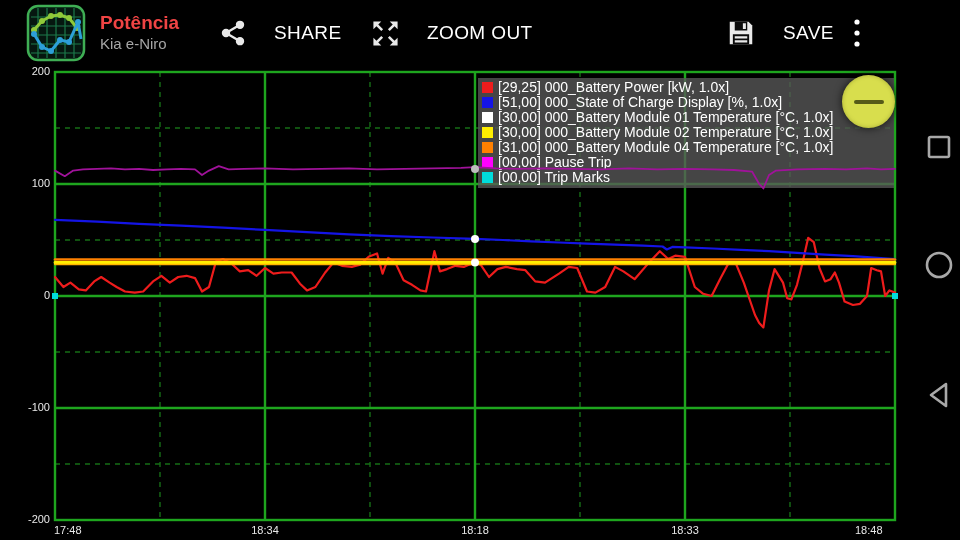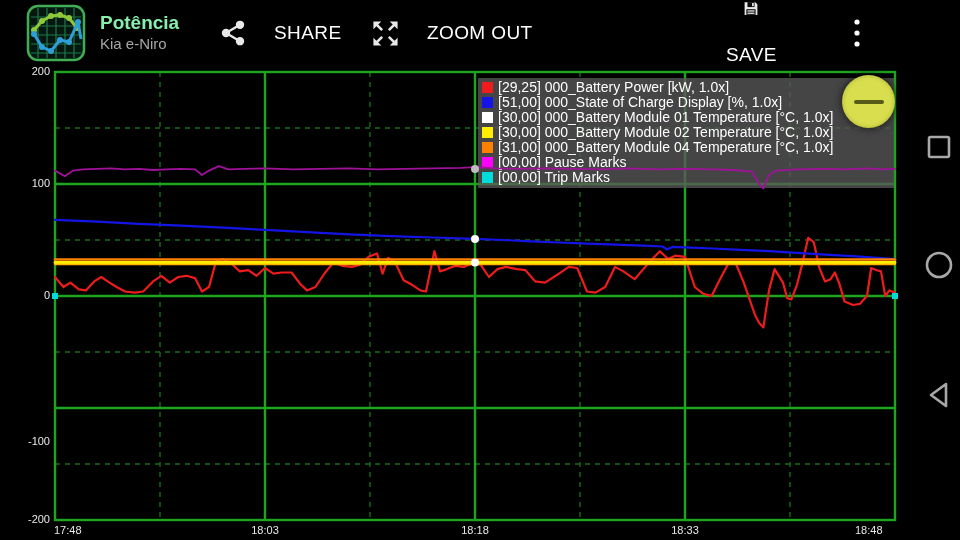--- a/index.html
+++ b/index.html
@@ -3,28 +3,28 @@
 <meta charset="utf-8">
 <style>
   html,body{margin:0;padding:0;background:#000;}
   body{width:960px;height:540px;overflow:hidden;font-family:"Liberation Sans",sans-serif;-webkit-font-smoothing:antialiased;}
   .app{position:relative;width:960px;height:540px;background:#000;}
 
   
   .toolbar{position:absolute;left:0;top:0;width:960px;height:66px;background:#000;z-index:40;}
   .app-icon{position:absolute;left:26px;top:4px;width:60px;height:58px;}
   .title-block{position:absolute;left:100px;top:12px;}
-  .title{color:#86efac;font-size:19px;font-weight:bold;line-height:22px;}
+  .title{color:#ef4444;font-size:19px;font-weight:bold;line-height:22px;}
   .subtitle{color:#a6a6a6;font-size:15px;line-height:20px;}
   .tb-action{position:absolute;top:0;height:66px;display:flex;align-items:center;gap:27px;cursor:pointer;}
   .tb-action .lbl{color:#fff;font-size:19px;font-weight:500;letter-spacing:.4px;white-space:nowrap;}
   .tb-share{left:219px;}
   .tb-zoomout{left:371px;}
   .tb-zoomin{left:559px;}
-  .tb-save{left:726px;flex-direction:column;}
+  .tb-save{left:726px;}
   .tb-overflow{left:843px;width:28px;justify-content:center;}
 
   
   .chart-area{position:absolute;left:0;top:0;width:960px;height:540px;}
   svg.layer{position:absolute;left:0;top:0;}
   #series-svg{pointer-events:none;z-index:30;}
   #grid-svg{z-index:10;}
 
   .axis-label{position:absolute;color:#e8e8e8;font-size:11px;z-index:12;white-space:nowrap;}
   .ylab{width:40px;text-align:right;}
@@ -69,24 +69,24 @@
         <line x1="55" y1="408" x2="895" y2="408" stroke="#1ea51e" stroke-width="2.4"></line>
         <line x1="265" y1="72" x2="265" y2="520" stroke="#1ea51e" stroke-width="2.4"></line>
         <line x1="475" y1="72" x2="475" y2="520" stroke="#1ea51e" stroke-width="2.4"></line>
         <line x1="685" y1="72" x2="685" y2="520" stroke="#1ea51e" stroke-width="2.4"></line>
         <rect x="55" y="72" width="840" height="448" fill="none" stroke="#1ea51e" stroke-width="2.4"></rect>
       </svg>
     <div id="axis-labels">
         <div class="axis-label ylab" style="left: 10px; top: 65px;">200</div>
         <div class="axis-label ylab" style="left: 10px; top: 177px;">100</div>
         <div class="axis-label ylab" style="left: 10px; top: 289px;">0</div>
-        <div class="axis-label ylab" style="left: 10px; top: 401px; margin-top: 34px;">-100</div>
+        <div class="axis-label ylab" style="left: 10px; top: 401px;">-100</div>
         <div class="axis-label ylab" style="left: 10px; top: 513px;">-200</div>
         <div class="axis-label xlab" style="top: 524px; left: 54px; text-align: left;">17:48</div>
-        <div class="axis-label xlab" style="top: 524px; left: 241px;">18:03</div>
+        <div class="axis-label xlab" style="top: 524px; left: 241px;">18:34</div>
         <div class="axis-label xlab" style="top: 524px; left: 451px;">18:18</div>
         <div class="axis-label xlab" style="top: 524px; left: 661px;">18:33</div>
         <div class="axis-label xlab" style="top: 524px; left: 855px; text-align: left; width: 48px;">18:48</div>
       </div>
     <div class="legend" id="legend-box">
         <div class="legend-row">
           <span class="legend-swatch" style="background: rgb(238, 28, 28);"></span>
           <span class="legend-label">[29,25] 000_Battery Power [kW, 1.0x]</span>
         </div>
         <div class="legend-row">
@@ -100,21 +100,21 @@
         <div class="legend-row">
           <span class="legend-swatch" style="background: rgb(255, 238, 0);"></span>
           <span class="legend-label">[30,00] 000_Battery Module 02 Temperature [°C, 1.0x]</span>
         </div>
         <div class="legend-row">
           <span class="legend-swatch" style="background: rgb(255, 128, 0);"></span>
           <span class="legend-label">[31,00] 000_Battery Module 04 Temperature [°C, 1.0x]</span>
         </div>
         <div class="legend-row">
           <span class="legend-swatch" style="background: rgb(255, 0, 255);"></span>
-          <span class="legend-label">[00,00] Pause Marks</span>
+          <span class="legend-label">[00,00] Pause Trip</span>
         </div>
         <div class="legend-row">
           <span class="legend-swatch" style="background: rgb(0, 220, 220);"></span>
           <span class="legend-label">[00,00] Trip Marks</span>
         </div>
       </div>
     <svg id="series-svg" class="layer" width="960" height="540">
         <polyline points="55.0,277.0 63.4,287.0 70.4,282.6 78.8,289.3 85.8,290.4 94.2,281.4 101.2,277.0 109.6,282.6 116.6,287.0 125.0,291.5 134.8,292.6 143.2,291.5 153.0,281.4 161.4,275.8 169.8,282.6 178.2,277.0 186.6,275.8 195.0,278.1 202.0,291.5 209.0,287.0 216.0,261.3 223.0,259.0 231.4,263.5 239.8,271.4 248.2,270.2 256.6,275.8 265.0,268.0 273.4,273.6 281.8,272.5 291.6,272.5 300.0,283.7 307.0,290.4 315.4,287.0 325.2,272.5 333.6,262.4 342.0,265.8 351.8,266.9 360.2,264.6 368.6,256.8 377.0,253.4 382.6,273.6 388.2,257.9 395.2,262.4 403.6,280.3 412.0,284.8 420.4,290.4 426.0,291.5 430.2,271.4 434.4,251.2 440.0,271.4 447.0,269.1 455.4,265.8 463.8,266.9 469.4,264.6 475.0,263.2 480.6,264.6 489.0,277.0 497.4,269.1 505.8,266.9 517.0,269.1 525.4,270.2 535.2,281.4 545.0,282.6 559.0,273.6 568.8,266.9 577.2,268.0 587.0,291.5 595.4,292.6 605.2,287.0 615.0,266.9 623.4,271.4 634.6,279.2 647.2,264.6 659.8,251.2 668.2,259.0 675.2,255.7 685.0,256.8 694.8,287.0 703.2,293.8 711.6,296.0 720.0,279.2 728.4,263.5 735.4,262.4 743.8,282.6 755.0,315.0 759.2,322.9 763.4,327.4 769.0,290.4 774.6,269.1 783.0,282.6 787.2,298.2 791.4,299.4 797.0,284.8 802.6,262.4 808.2,237.8 813.8,242.2 819.4,268.0 825.0,281.4 830.6,279.2 834.8,272.5 839.0,282.6 844.6,301.6 853.0,305.0 860.0,303.8 867.0,296.0 871.2,268.0 876.8,270.2 881.0,271.4 885.2,296.0 889.4,290.4 895.0,292.6" fill="none" stroke="#ee1c1c" stroke-width="2.2" stroke-linejoin="round" stroke-linecap="round"></polyline>
         <polyline points="55.0,219.8 97.0,221.7 139.0,223.8 181.0,225.7 223.0,227.7 265.0,229.9 307.0,232.2 349.0,234.4 391.0,236.1 433.0,237.5 475.0,238.9 503.0,240.0 531.0,241.3 559.0,242.5 587.0,243.6 615.0,244.7 643.0,245.6 662.6,246.5 666.8,249.5 672.4,246.9 685.0,247.4 713.0,248.5 741.0,249.9 769.0,251.2 797.0,252.9 825.0,254.6 853.0,256.2 874.0,257.7 895.0,259.0" fill="none" stroke="#1414e6" stroke-width="2.2" stroke-linejoin="round" stroke-linecap="round"></polyline>
         <polyline points="55.0,263.0 895.0,263.0" fill="none" stroke="#ffffff" stroke-width="2.4" stroke-linejoin="round" stroke-linecap="round"></polyline>

